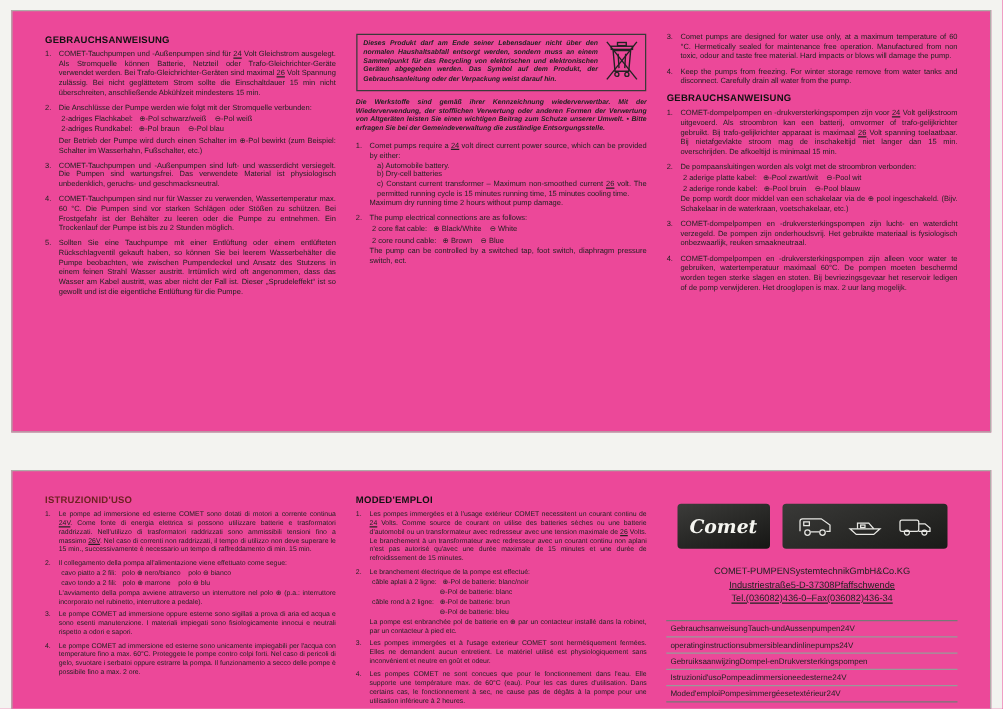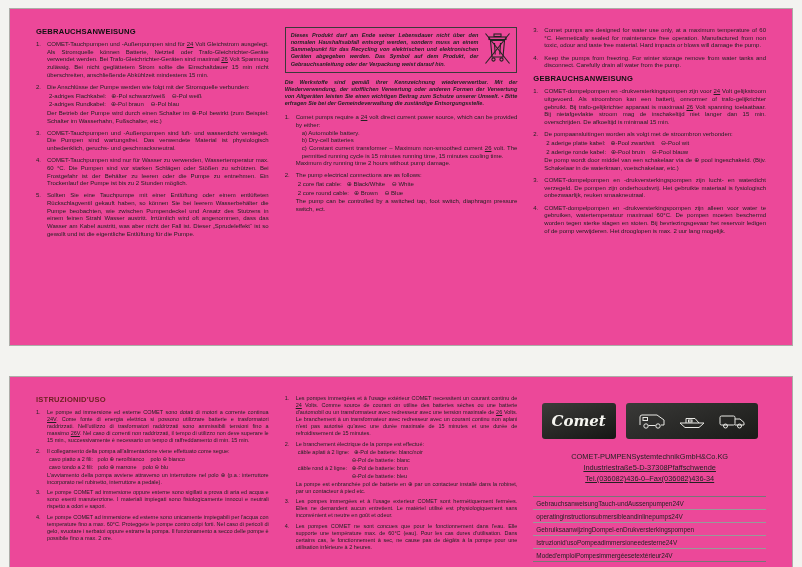--- a/index.html
+++ b/index.html
@@ -199,20 +199,21 @@
         <span class="num">3.</span>
         <div class="txt">Le pompe COMET ad immersione oppure esterne sono sigillati a prova di aria ed acqua e sono esenti manutenzione. I materiali impiegati sono fisiologicamente innocui e neutrali rispetto a odori e sapori.</div>
       </div>
       <div class="item">
         <span class="num">4.</span>
         <div class="txt">Le pompe COMET ad immersione ed esterne sono unicamente impiegabili per l'acqua con temperature fino a max. 60°C. Proteggete le pompe contro colpi forti. Nel caso di pericoli di gelo, svuotare i serbatoi oppure estrarre la pompa. Il funzionamento a secco delle pompe è possibile fino a max. 2 ore.</div>
       </div>
     </section>
 
     <section class="col">
+      <h3 class="sec-title">MODED'EMPLOI</h3>
       <div class="item">
         <span class="num">1.</span>
         <div class="txt">Les pompes immergées et à l'usage extérieur COMET necessitent un courant continu de <u>24</u> Volts. Comme source de courant on utilise des batteries sèches ou une batterie d'automobil ou un transformateur avec redresseur avec une tension maximale de <u>26</u> Volts. Le branchement à un transformateur avec redresseur avec un courant continu non aplani n'est pas autorisé qu'avec une durée maximale de 15 minutes et une durée de refroidissement de 15 minutes.</div>
       </div>
       <div class="item">
         <span class="num">2.</span>
         <div class="txt">
           <div>Le branchement électrique de la pompe est effectué:</div>
           <div class="cable">câble aplati à 2 ligne:   ⊕-Pol de batterie: blanc/noir</div>
           <div class="cable indent">⊖-Pol de batterie: blanc</div>

